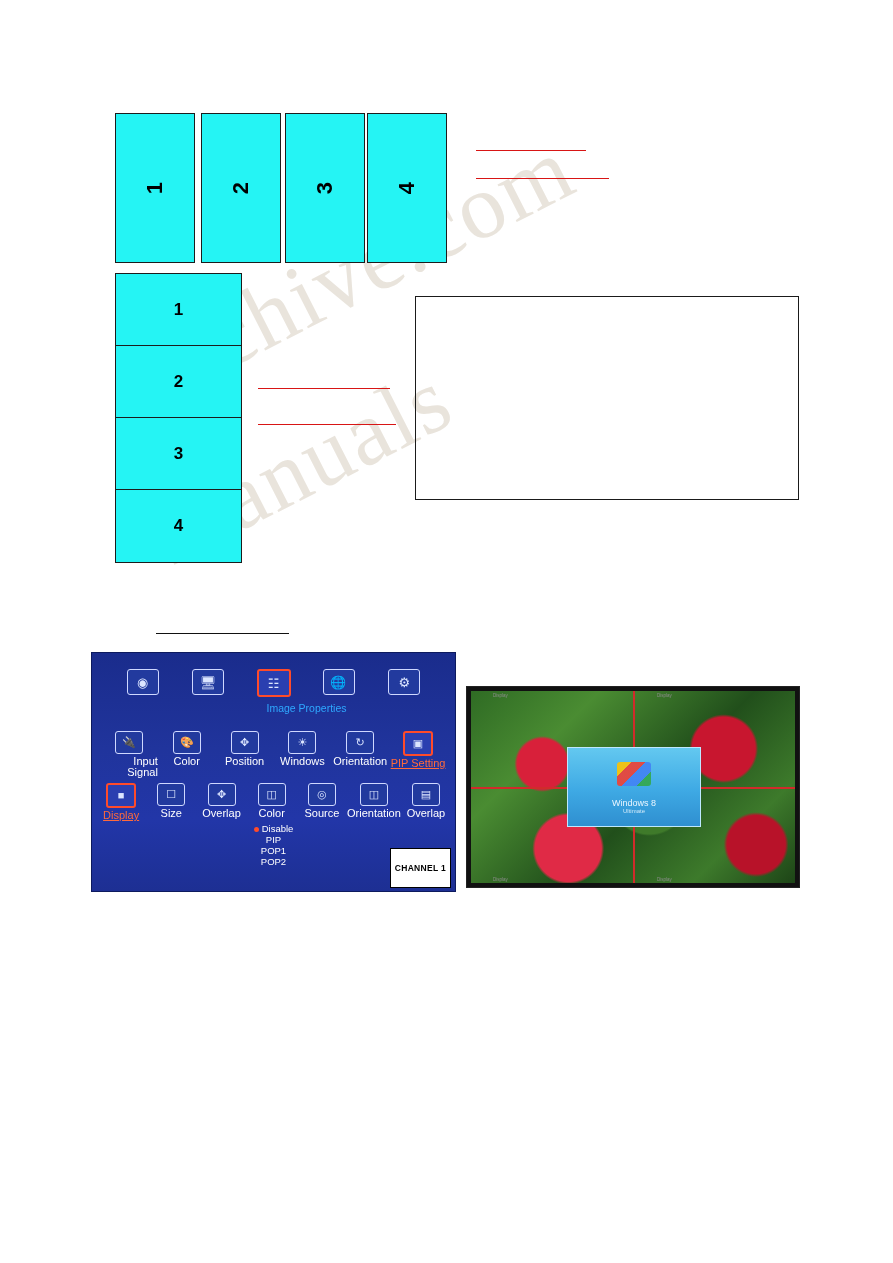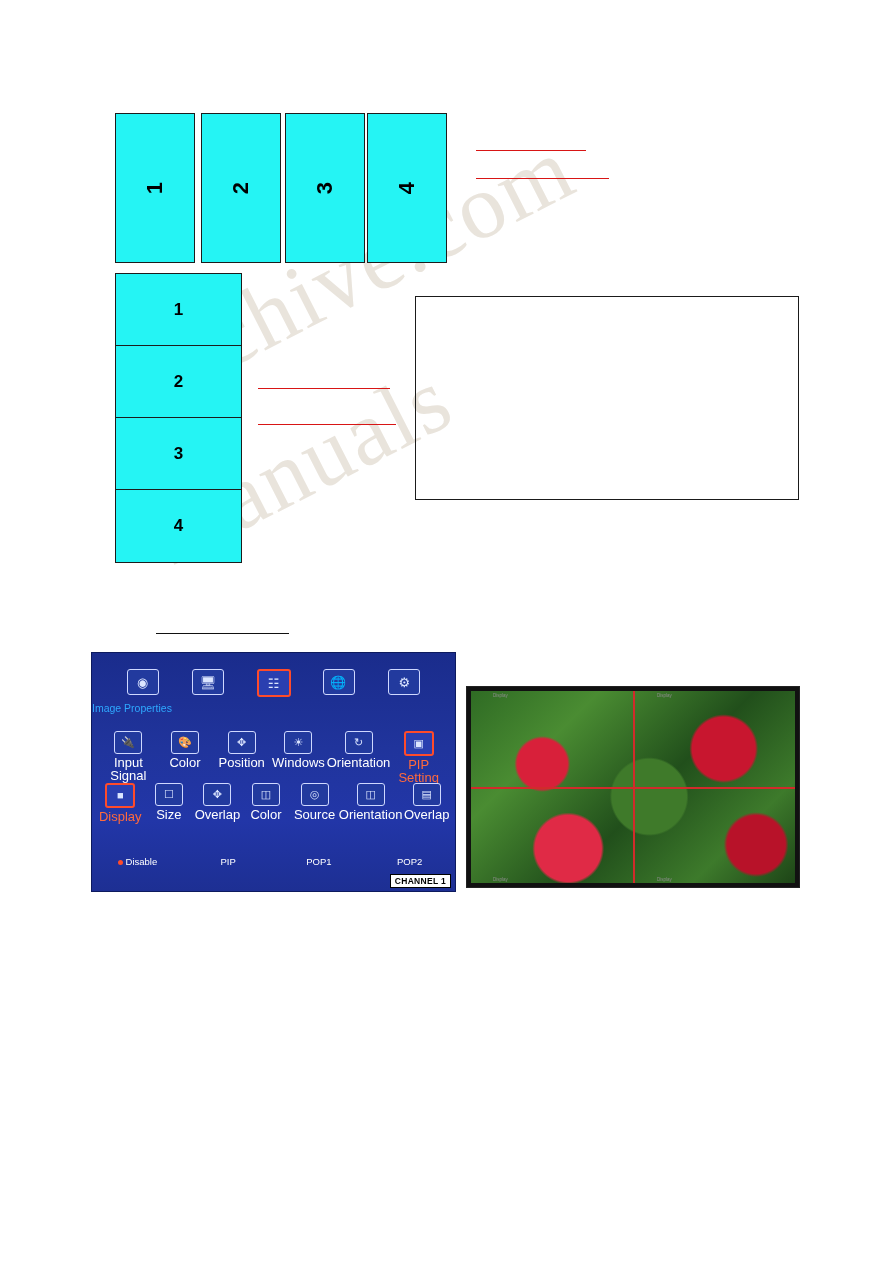--- a/index.html
+++ b/index.html
@@ -38,27 +38,27 @@
   
   .osd{position:absolute;left:91px;top:652px;width:363px;height:238px;
     background:linear-gradient(180deg,#1a2c8c 0%,#20349c 40%,#2236a8 70%,#1d2f93 100%);
     border:1px solid #0d1a5e;overflow:hidden;}
   .osd .rowicons{position:absolute;left:0;width:363px;display:flex;}
   .osd .icoCell{flex:1;display:flex;flex-direction:column;align-items:center;}
   .ico{width:30px;height:24px;border:1px solid #cfd8ff;border-radius:3px;background:#223a9e;
     display:flex;align-items:center;justify-content:center;color:#dce6ff;font-size:13px;line-height:1;}
   .ico.sel{border:2px solid #ff4b2a;background:#2a3fb0;}
   .ico.small{width:26px;height:21px;font-size:11px;}
-  .lab{margin-top:2px;font-size:13px;color:#ffffff;text-align:center;line-height:1;}
-  .lab.orange{color:#ff6a3c;}
+  .lab{margin-top:2px;font-size:11px;color:#ffffff;text-align:right;line-height:1;}
+  .lab.orange{color:#ff6a3c;text-decoration:underline;}
   .lab.big{font-size:10.5px;color:#2ea8ff;}
   .channel{position:absolute;right:4px;bottom:3px;background:#ffffff;color:#000;font-size:8.5px;
-    font-weight:bold;padding:1px 4px;border:1px solid #000;letter-spacing:.3px;}
-
-  .modeRow{position:absolute;left:0;width:363px;display:flex;bottom:24px;}
+    font-weight:bold;padding:14px 4px;border:1px solid #000;letter-spacing:.3px;}
+
+  .modeRow{position:absolute;left:0;width:363px;display:flex;bottom:24px;flex-direction:column;}
   .modeCell{flex:1;text-align:center;font-size:9.5px;color:#fff;}
   .modeCell.active{color:#ffffff;}
   .dot{display:inline-block;width:5px;height:5px;background:#ff4b2a;border-radius:50%;margin-right:3px;vertical-align:middle;}
 
   
   .wall{position:absolute;left:466px;top:686px;width:332px;height:200px;background:#111;border:1px solid #222;overflow:hidden;}
   .rose{position:absolute;left:4px;top:4px;width:324px;height:192px;overflow:hidden;
     background:
       radial-gradient(circle at 22% 38%, #d8203a 0 9%, rgba(216,32,58,0) 10%),
       radial-gradient(circle at 78% 30%, #c8162f 0 11%, rgba(200,22,47,0) 12%),
@@ -132,21 +132,21 @@
       <div class="icoCell">
         <div class="ico sel">☷</div>
       </div>
       <div class="icoCell">
         <div class="ico">🌐</div>
       </div>
       <div class="icoCell">
         <div class="ico">⚙</div>
       </div>
     </div>
-    <div style="position:absolute;left:0;top:48px;width:429px;text-align:left;" class="lab big">Image Properties</div>
+    <div style="position:absolute;left:0;top:48px;width:429px;text-align:center;" class="lab big">Image Properties</div>
 
     <div class="rowicons" style="top:78px;padding:0 8px;box-sizing:border-box;">
       <div class="icoCell">
         <div class="ico small">🔌</div>
         <div class="lab">Input Signal</div>
       </div>
       <div class="icoCell">
         <div class="ico small">🎨</div>
         <div class="lab">Color</div>
       </div>
@@ -209,20 +209,27 @@
     </div>
 
     <div class="channel">CHANNEL 1</div>
   </div>
 
   <div class="wall">
     <div class="rose">
       <div class="grid-v"></div>
       <div class="grid-h"></div>
 
+      <div class="pip">
+        <div class="pipflag"></div>
+        <div class="piptext">
+          <span>Windows 8</span>
+          <small>Ultimate</small>
+        </div>
+      </div>
     </div>
     <div class="wlabel" style="left:26px;top:6px;">Display</div>
     <div class="wlabel" style="left:190px;top:6px;">Display</div>
     <div class="wlabel" style="left:26px;bottom:5px;">Display</div>
     <div class="wlabel" style="left:190px;bottom:5px;">Display</div>
   </div>
 
 </div>
 
 </body></html>

